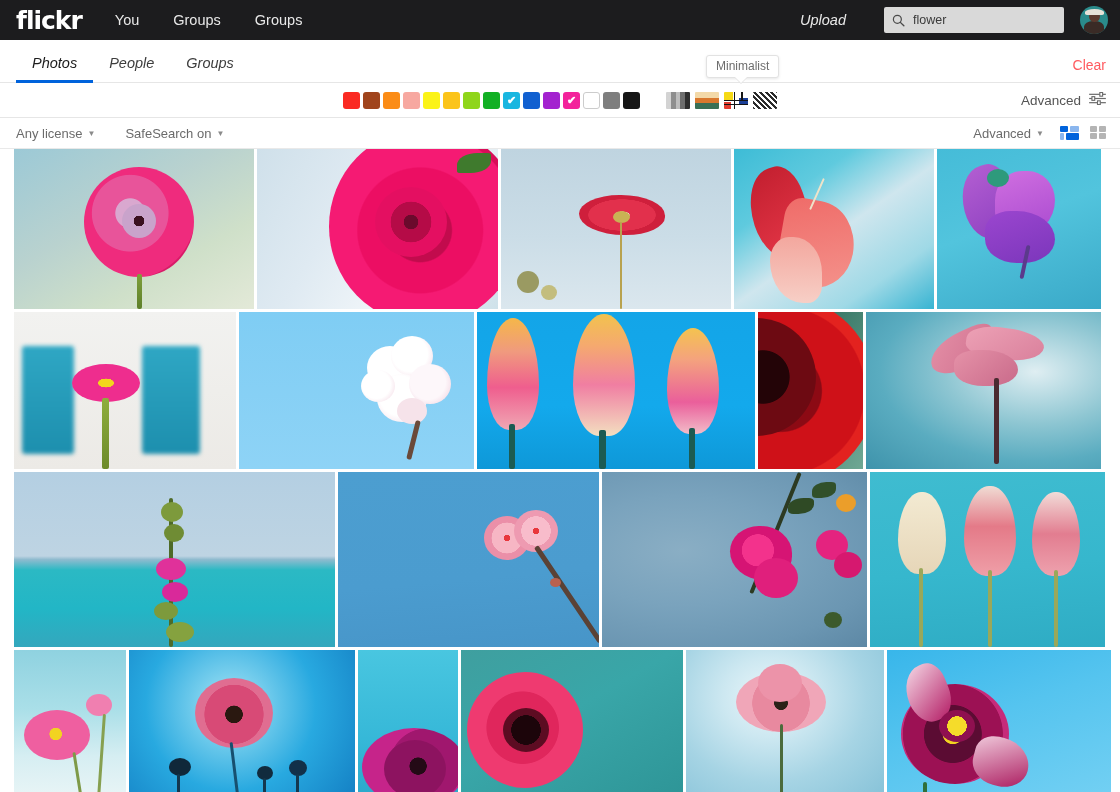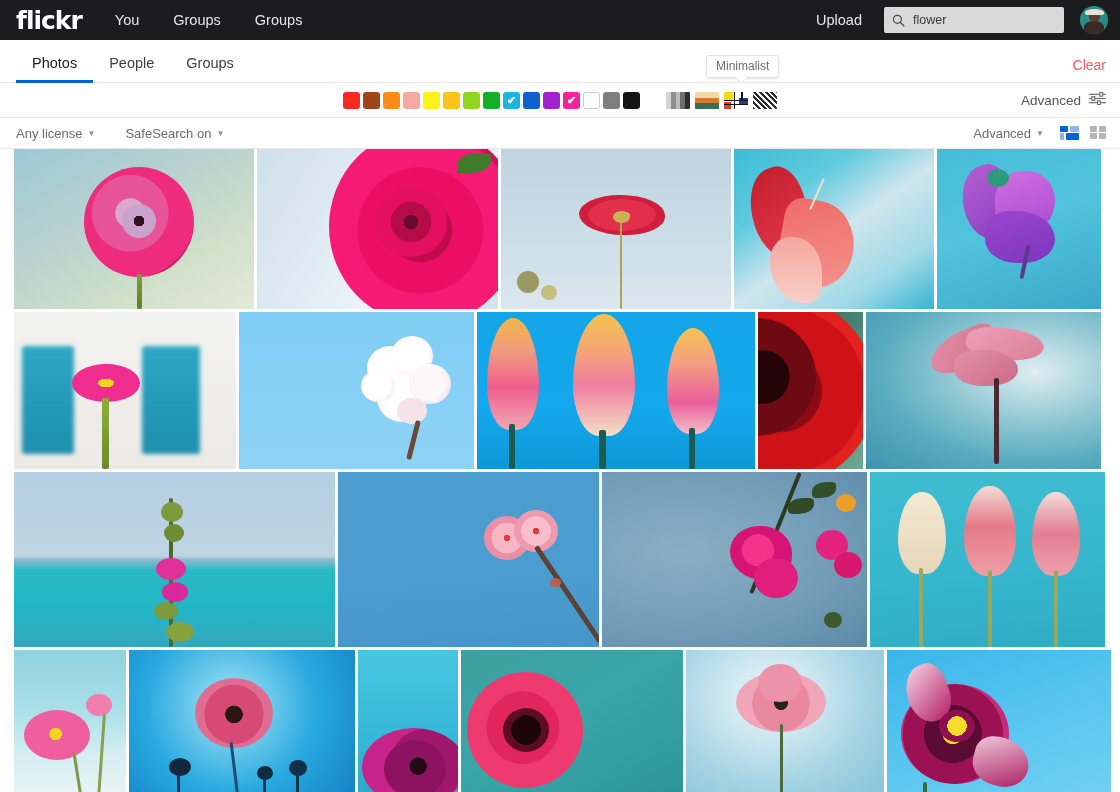--- a/index.html
+++ b/index.html
@@ -17,21 +17,21 @@
     position: relative;
   }
   .brand {
     color: #ffffff; font-size: 25px; font-weight: bold;
     letter-spacing: -1px; margin-left: 16px; line-height: 1;
     font-family: "DejaVu Sans", sans-serif;
   }
   .navlinks { display: flex; align-items: center; margin-left: 33px; gap: 34px; }
   .navlink { color: #e8e8e8; font-size: 14.5px; cursor: pointer; }
   .navright { margin-left: auto; display: flex; align-items: center; gap: 0; padding-right: 12px; }
-  .upload { color: #e8e8e8; font-size: 14.5px; cursor: pointer; margin-right: 22px; }
+  .upload { color: #e8e8e8; font-size: 14.5px; cursor: pointer; margin-right: 38px; font-style: italic; }
   .search-outer {
     width: 180px; height: 26px; background: #d9d9d9; border-radius: 2px;
     display: flex; align-items: center; padding: 0 8px; gap: 8px;
   }
   .search-outer { width: 180px; }
   .searchfield {
     border: none; outline: none; background: transparent;
     font-family: "Liberation Sans", sans-serif; font-size: 12.5px;
     color: #3a3a3a; width: 140px;
   }
@@ -53,21 +53,21 @@
     position: absolute; width: 20px; height: 13px; border-radius: 45% 45% 0 0;
     background: #3a2b26; left: 4px; bottom: 0;
   }
 
   
   .tabsrow {
     height: 43px; background: #fff;
     display: flex; align-items: flex-end; position: relative;
     border-bottom: 1px solid #e6e6e6;
   }
-  .tabs { display: flex; margin-left: 16px; }
+  .tabs { display: flex; margin-left: 16px; font-style: italic; }
   .tab {
     font-size: 14.5px; color: #3d3d3d; padding: 0 16px 11px 16px;
     cursor: pointer; position: relative;
   }
   .tab.active { color: #1c1c1c; }
   .tab.active:after {
     content: ""; position: absolute; left: 0; right: 0; bottom: -1px;
     height: 3px; background: #0063dc;
   }
   .clear {

